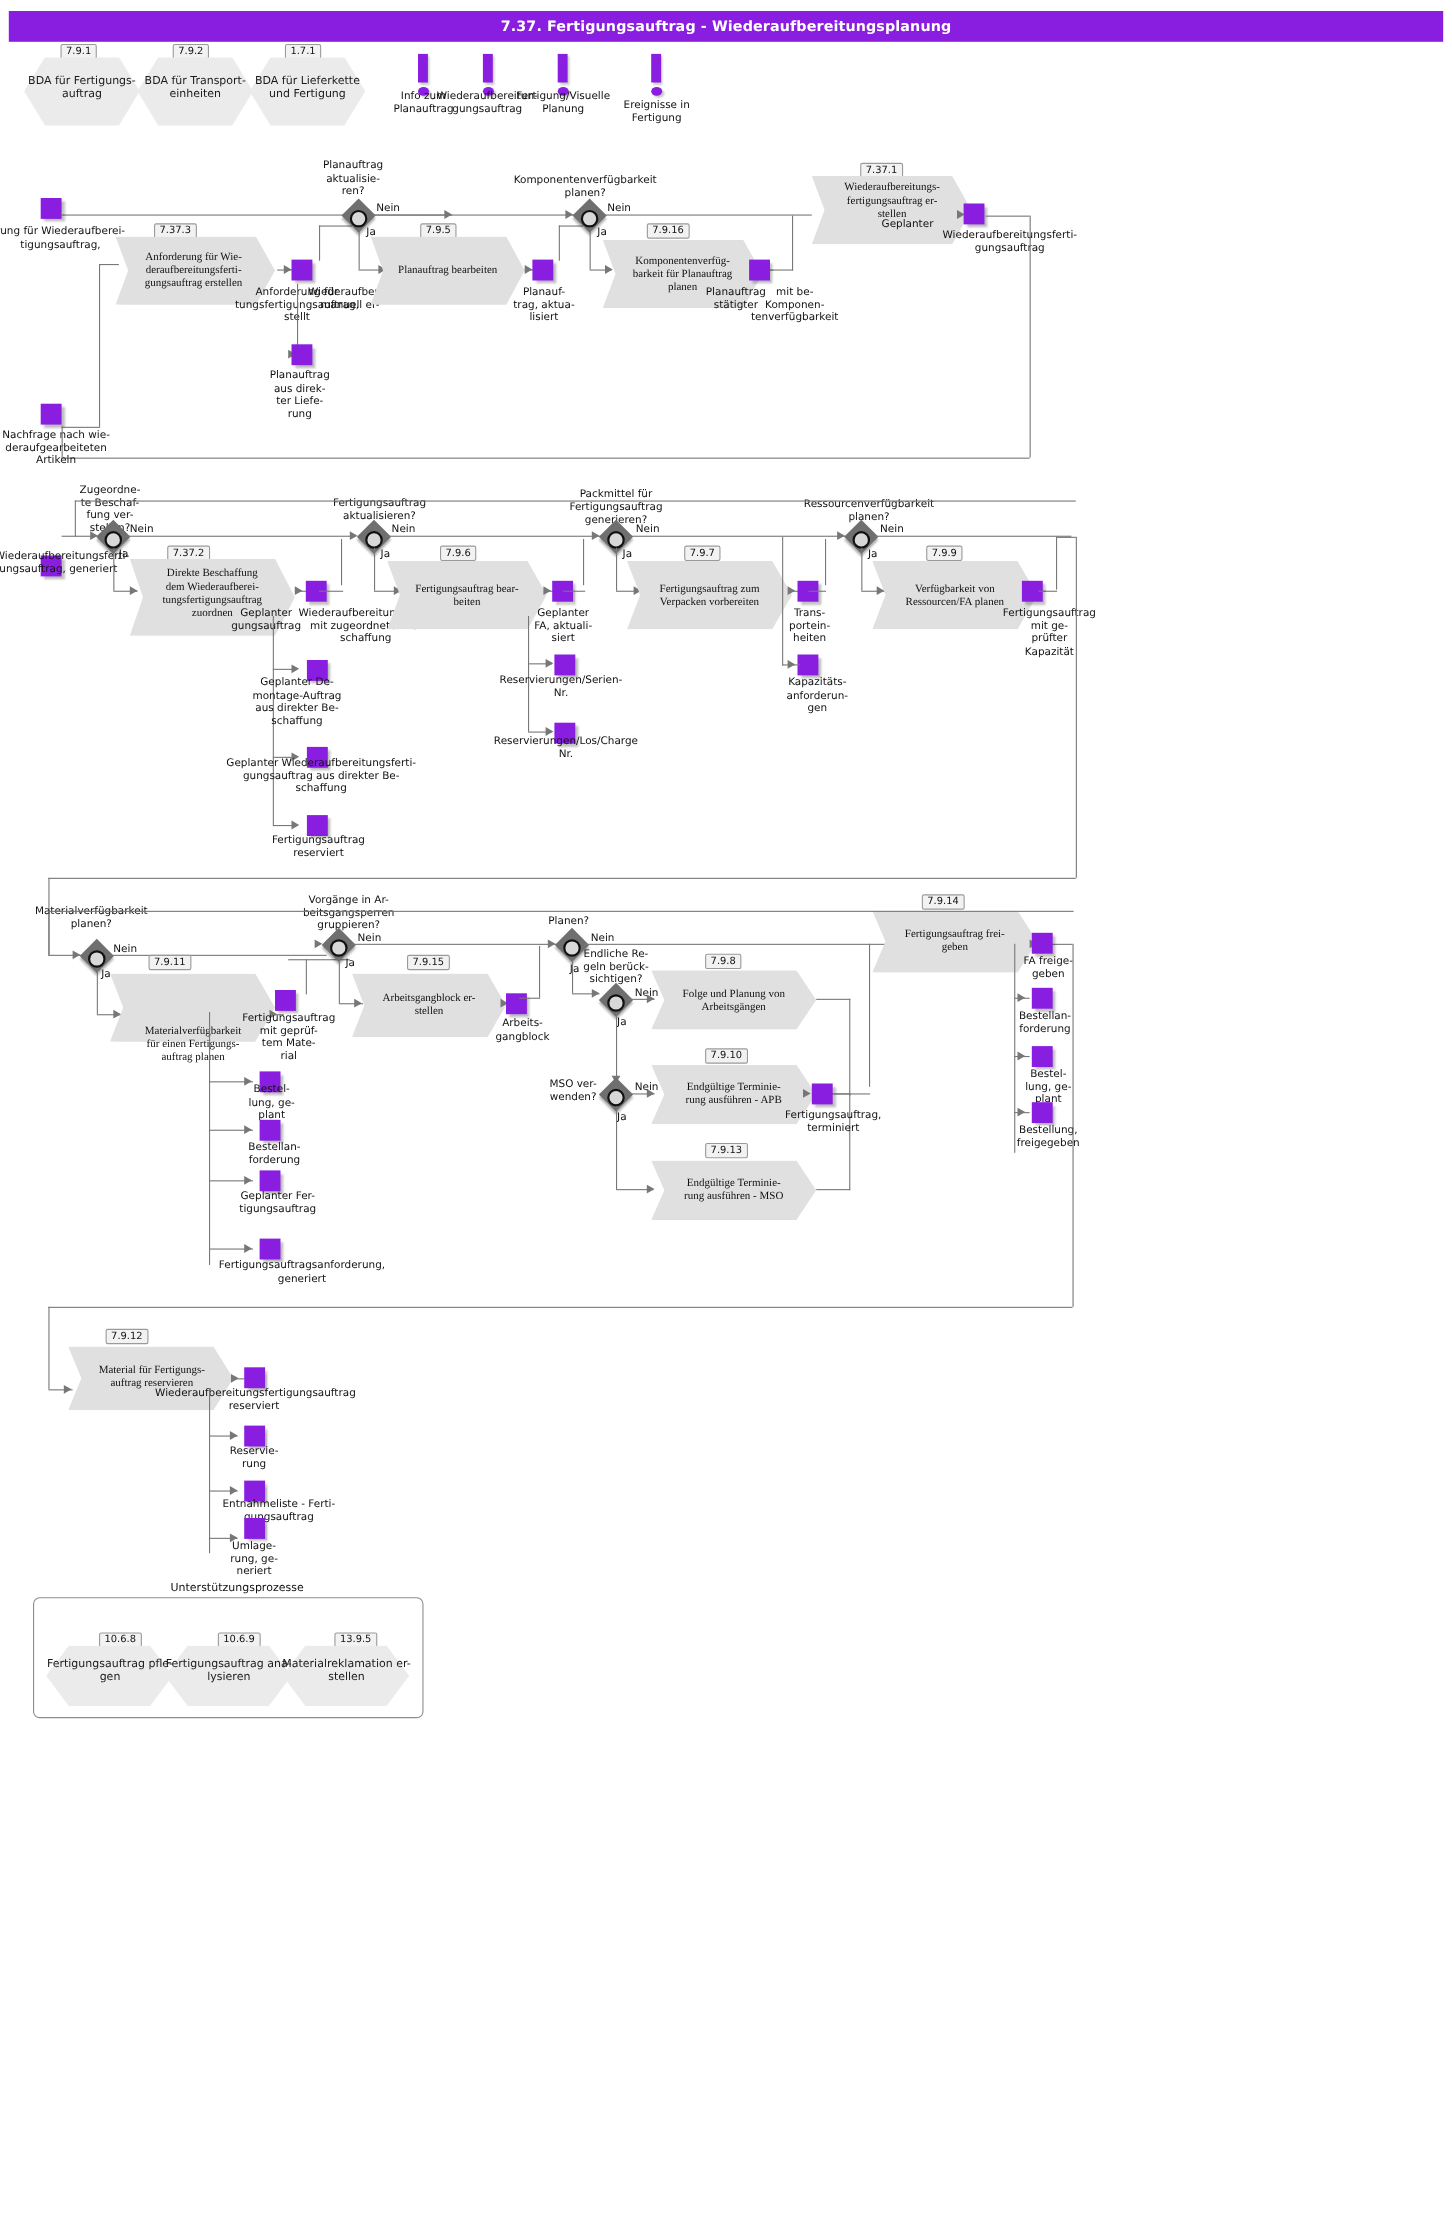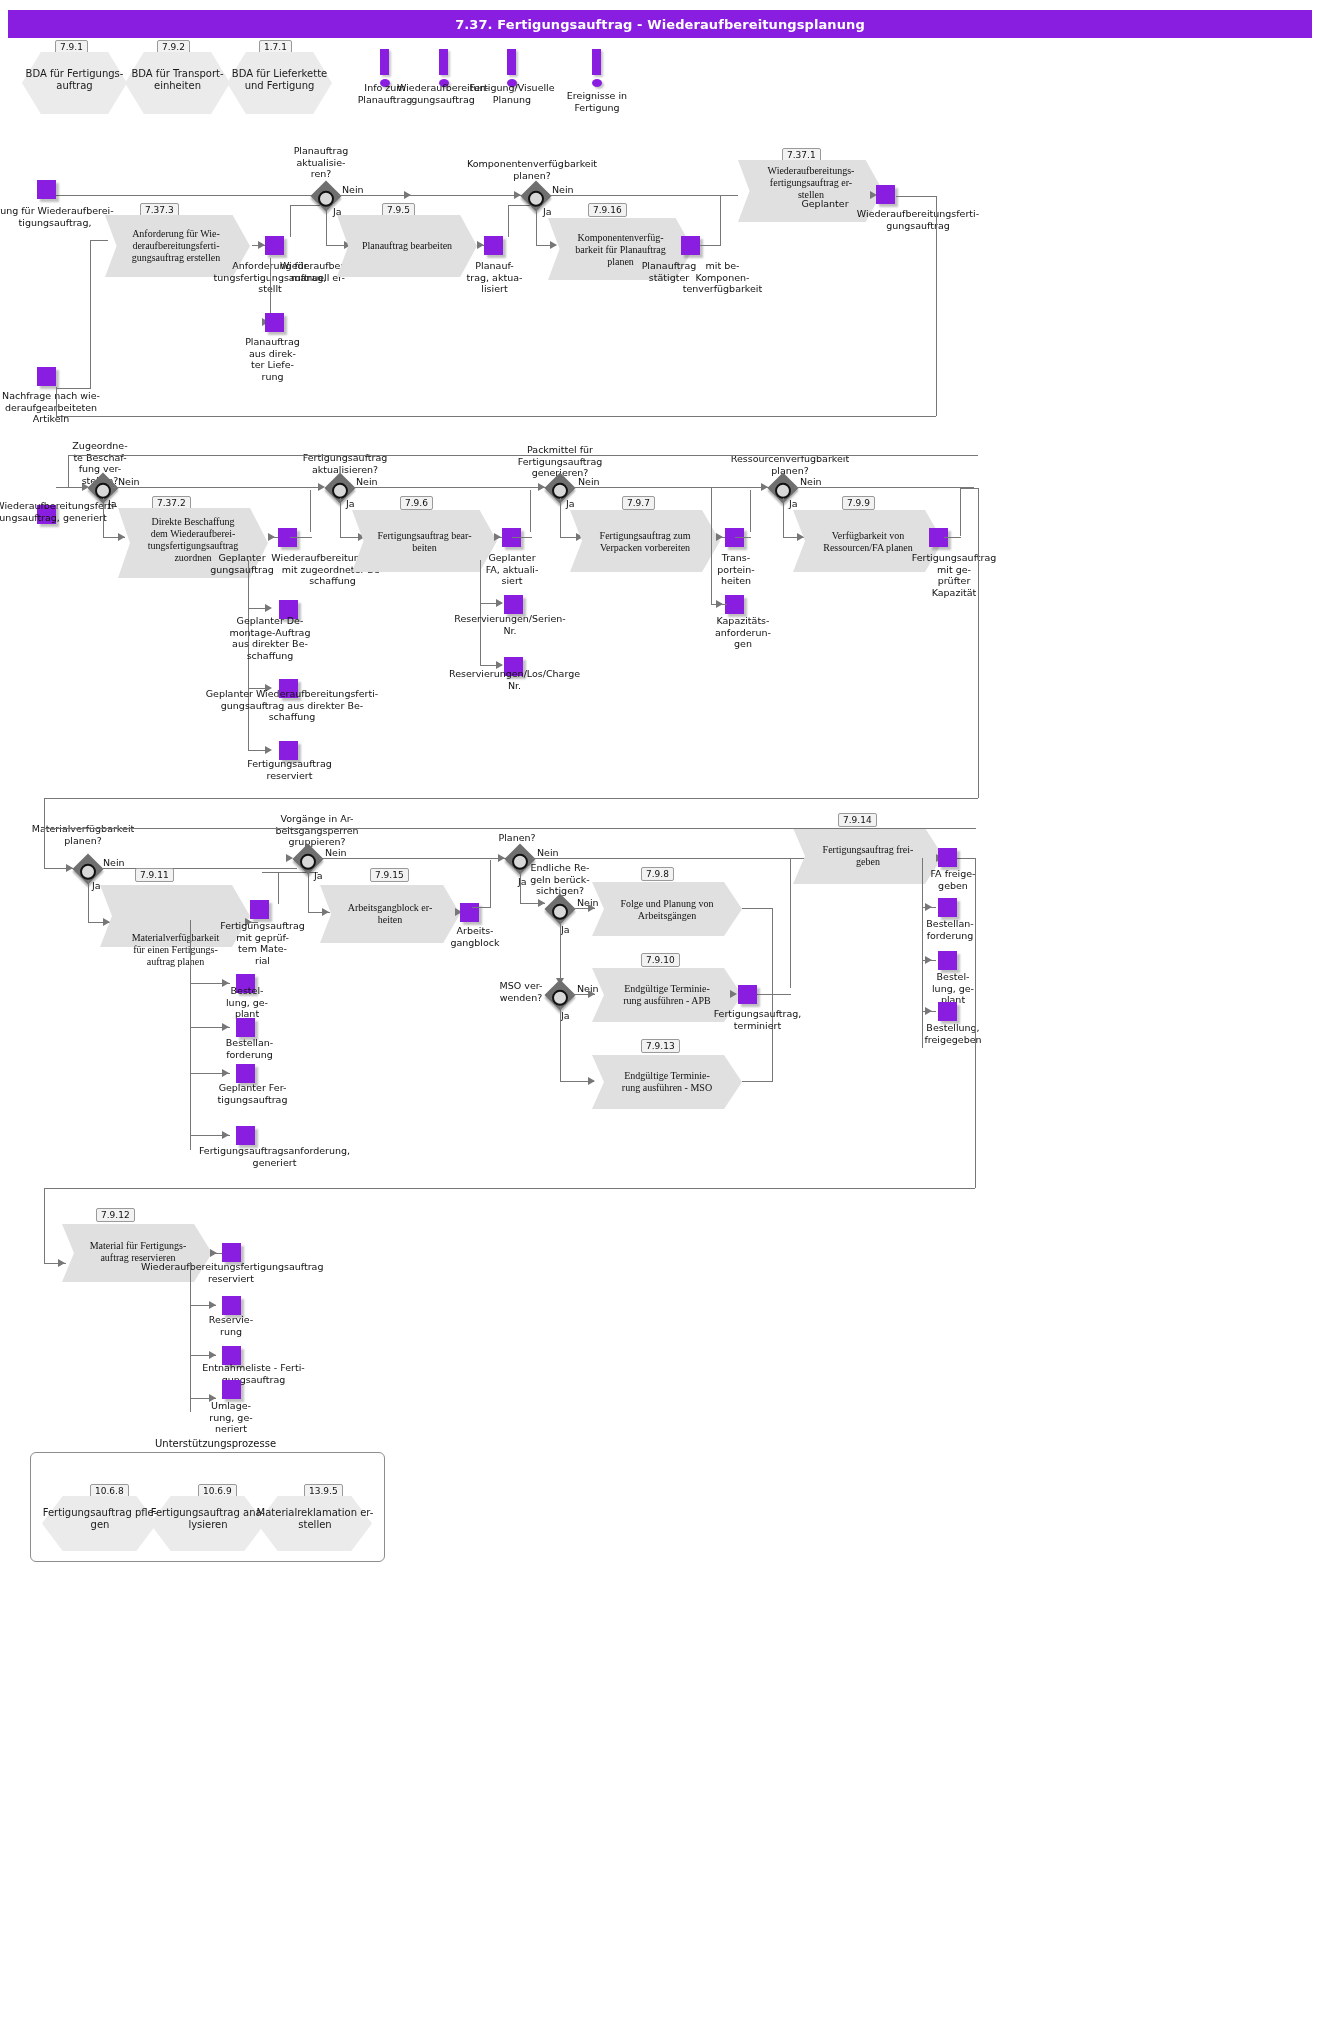--- a/index.html
+++ b/index.html
@@ -576,21 +576,21 @@
   <div class="branch-label" style="left:314px; top:870px;">Ja</div>
 
   <div class="linev" style="left:308px; top:870px; height:42px;"></div>
   <div class="lineh" style="left:308px; top:912px; width:22px;"></div>
   <div class="arrowr" style="left:322px; top:908px;"></div>
   <div class="lineh" style="left:319px; top:858px; width:190px;"></div>
 
   <div class="reftag" style="left:370px; top:868px;">7.9.15</div>
   <div class="chev" style="left:320px; top:885px; width:140px; height:58px;"></div>
   <div class="chev-label" style="left:320px; top:902px; width:140px; white-space:pre-line;">Arbeitsgangblock er-
-heiten</div>
+stellen</div>
 
   <div class="lineh" style="left:460px; top:912px; width:8px;"></div>
   <div class="arrowr" style="left:455px; top:908px;"></div>
   <div class="evt" style="left:460px; top:903px;"></div>
   <div class="evt-label" style="left:440px; top:925px; width:70px; white-space:pre-line;">Arbeits-
 gangblock</div>
 
   <div class="linev" style="left:490px; top:860px; height:47px;"></div>
   <div class="lineh" style="left:472px; top:907px; width:19px;"></div>
 

